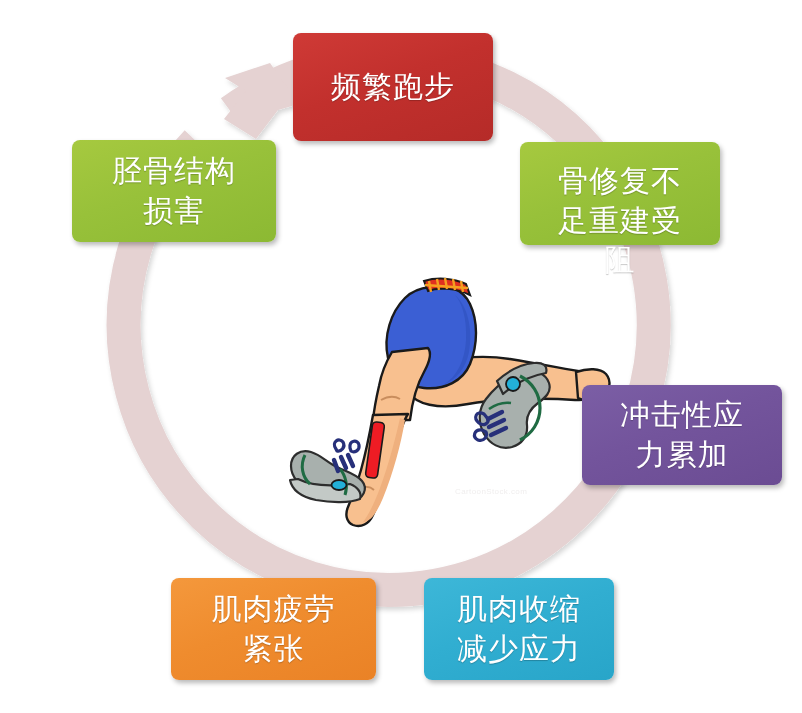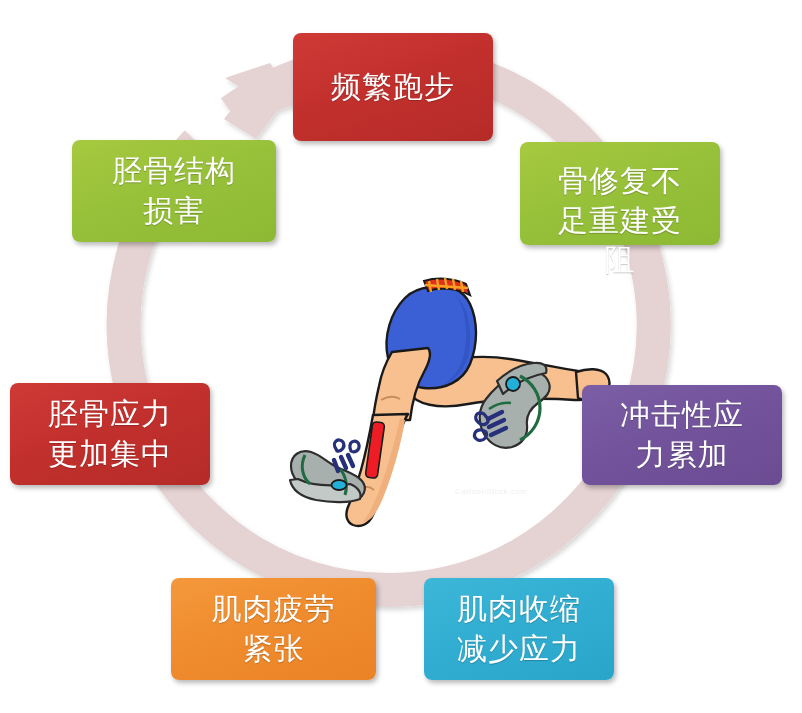--- a/index.html
+++ b/index.html
@@ -253,24 +253,20 @@
   <div class="node" id="node-muscle-fatigue">
     <span class="node-label">肌肉疲劳
 紧张</span>
   </div>
 
   <div class="node" id="node-muscle-contraction">
     <span class="node-label">肌肉收缩
 减少应力</span>
   </div>
 
-  <div class="node" id="node-tibial-stress">
-    <span class="node-label">胫骨应力
-更加集中</span>
-  </div>
 
   <div class="node" id="node-tibial-damage">
     <span class="node-label">胫骨结构
 损害</span>
   </div>
 
   <div class="watermark">CartoonStock.com</div>
 
 </div>
 

